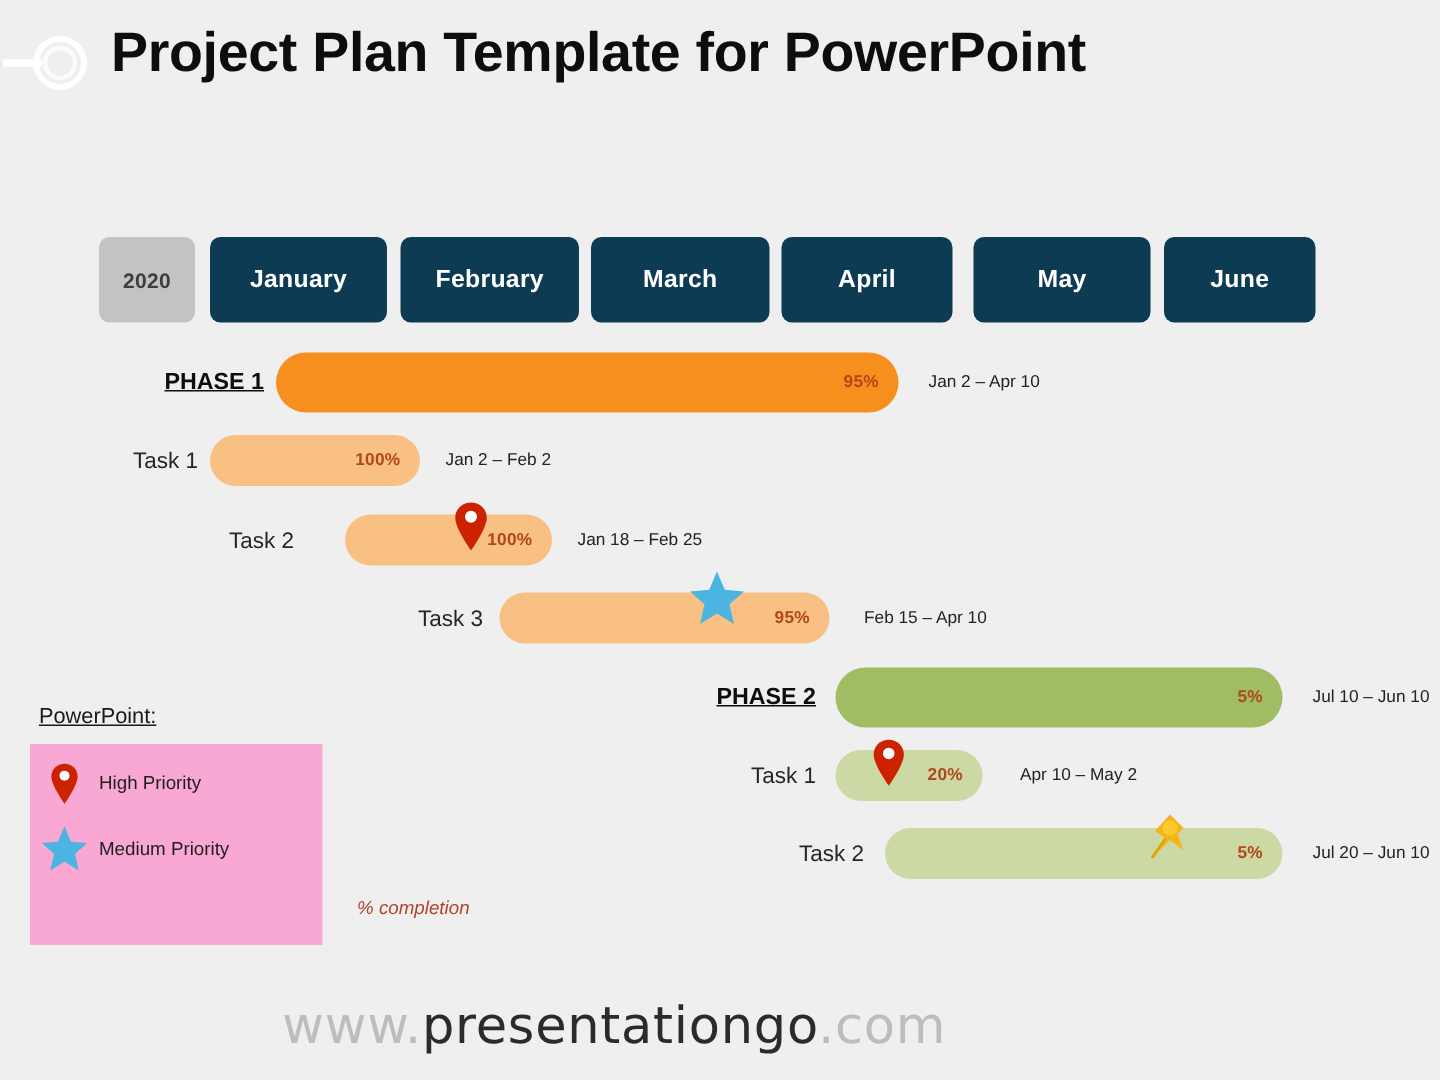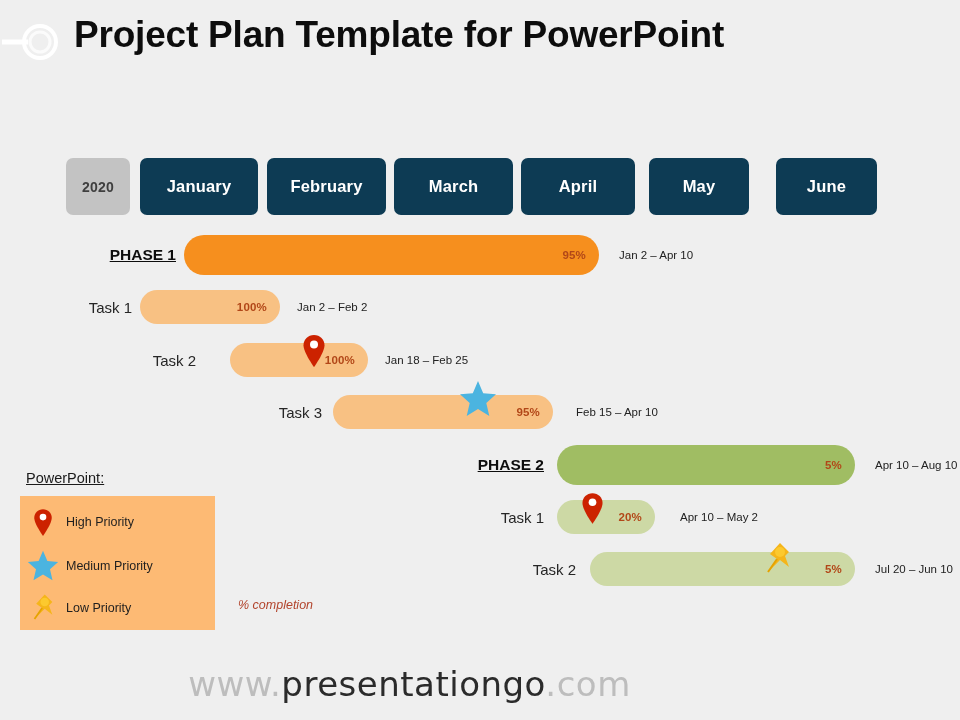--- a/index.html
+++ b/index.html
@@ -131,21 +131,21 @@
     position: absolute;
     left: 26px; top: 470px;
     font-size: 14.5px;
     color: #1a1a1a;
     text-decoration: underline;
   }
   #milestones-box {
     position: absolute;
     left: 20px; top: 496px;
     width: 195px; height: 134px;
-    background: #fdba74;
+    background: #f9a8d4;
     text-decoration: underline;
   }
   .legend-item {
     position: absolute;
     left: 0;
     width: 195px; height: 44px;
     display: flex;
     align-items: center;
   }
   .legend-icon {
@@ -193,21 +193,21 @@
   </div>
   <div id="page-title">Project Plan Template for PowerPoint</div>
 </div>
 
 <div id="timeline-header">
   <div class="month-cell year-cell" style="left:66px;width:64px;">2020</div>
   <div class="month-cell" style="left:140px;width:118px;">January</div>
   <div class="month-cell" style="left:267px;width:119px;">February</div>
   <div class="month-cell" style="left:394px;width:119px;">March</div>
   <div class="month-cell" style="left:521px;width:114px;">April</div>
-  <div class="month-cell" style="left:649px;width:100px;">May</div>
+  <div class="month-cell" style="left:649px;width:118px;">May</div>
   <div class="month-cell" style="left:776px;width:101px;">June</div>
 </div>
 
 <div class="gantt-row" style="top:233px;width:960px;margin-left:44px;">
   <div class="row-label phase" style="left:36px;width:96px;">PHASE 1</div>
   <div class="bar" style="left:140px;width:415px;background:#f68f1e;">
     <span class="bar-pct">95%</span>
   </div>
   <div class="row-dates" style="left:575px;">Jan 2 – Apr 10</div>
 </div>
@@ -245,21 +245,21 @@
     </svg>
   </div>
   <div class="row-dates" style="left:576px;">Feb 15 – Apr 10</div>
 </div>
 
 <div class="gantt-row" style="top:443px;width:960px;">
   <div class="row-label phase" style="left:440px;width:104px;">PHASE 2</div>
   <div class="bar" style="left:557px;width:298px;background:#a0bd63;">
     <span class="bar-pct">5%</span>
   </div>
-  <div class="row-dates" style="left:875px;">Apr 10 – Aug 10</div>
+  <div class="row-dates" style="left:875px;">Jul 10 – Jun 10</div>
 </div>
 
 <div class="gantt-row" style="top:495px;width:960px;">
   <div class="row-label" style="left:430px;width:114px;">Task 1</div>
   <div class="bar small" style="left:557px;width:98px;background:#cdd9a5;">
     <span class="bar-pct">20%</span>
   </div>
   <div class="marker" style="left:581px;top:-3px;">
     <svg width="23" height="33" viewBox="0 0 24 34">
       <path d="M12 1 C6 1 1.5 5.5 1.5 11.2 C1.5 18.5 12 33 12 33 C12 33 22.5 18.5 22.5 11.2 C22.5 5.5 18 1 12 1 Z" fill="#cc2200"></path>
@@ -296,28 +296,18 @@
     <span class="legend-label">High Priority</span>
   </div>
   <div class="legend-item" style="top:48px;">
     <span class="legend-icon">
       <svg width="32" height="32" viewBox="0 0 38 38">
         <path d="M19 1 L24.2 13.2 L37 14.3 L27.3 22.9 L30.3 36 L19 29 L7.7 36 L10.7 22.9 L1 14.3 L13.8 13.2 Z" fill="#4bb4e0"></path>
       </svg>
     </span>
     <span class="legend-label">Medium Priority</span>
   </div>
-  <div class="legend-item" style="top:90px;">
-    <span class="legend-icon">
-      <svg width="34" height="34" viewBox="0 0 40 40">
-        <path d="M22 4 L31 13 L27 17 L31 28 L22 21 L10 33 L19 20 L12 15 Z" fill="#f5b51a"></path>
-        <path d="M19 20 L10 33" stroke="#e5a300" stroke-width="2" fill="none"></path>
-        <circle cx="22" cy="13" r="5" fill="#fcc92e"></circle>
-      </svg>
-    </span>
-    <span class="legend-label">Low Priority</span>
-  </div>
 </div>
 <div id="pct-completion-note">% completion</div>
 
 <div id="footer-brand">
   <span class="dim">www.</span><span class="strong">presentationgo</span><span class="dim">.com</span>
 </div>
 
 </body></html>

